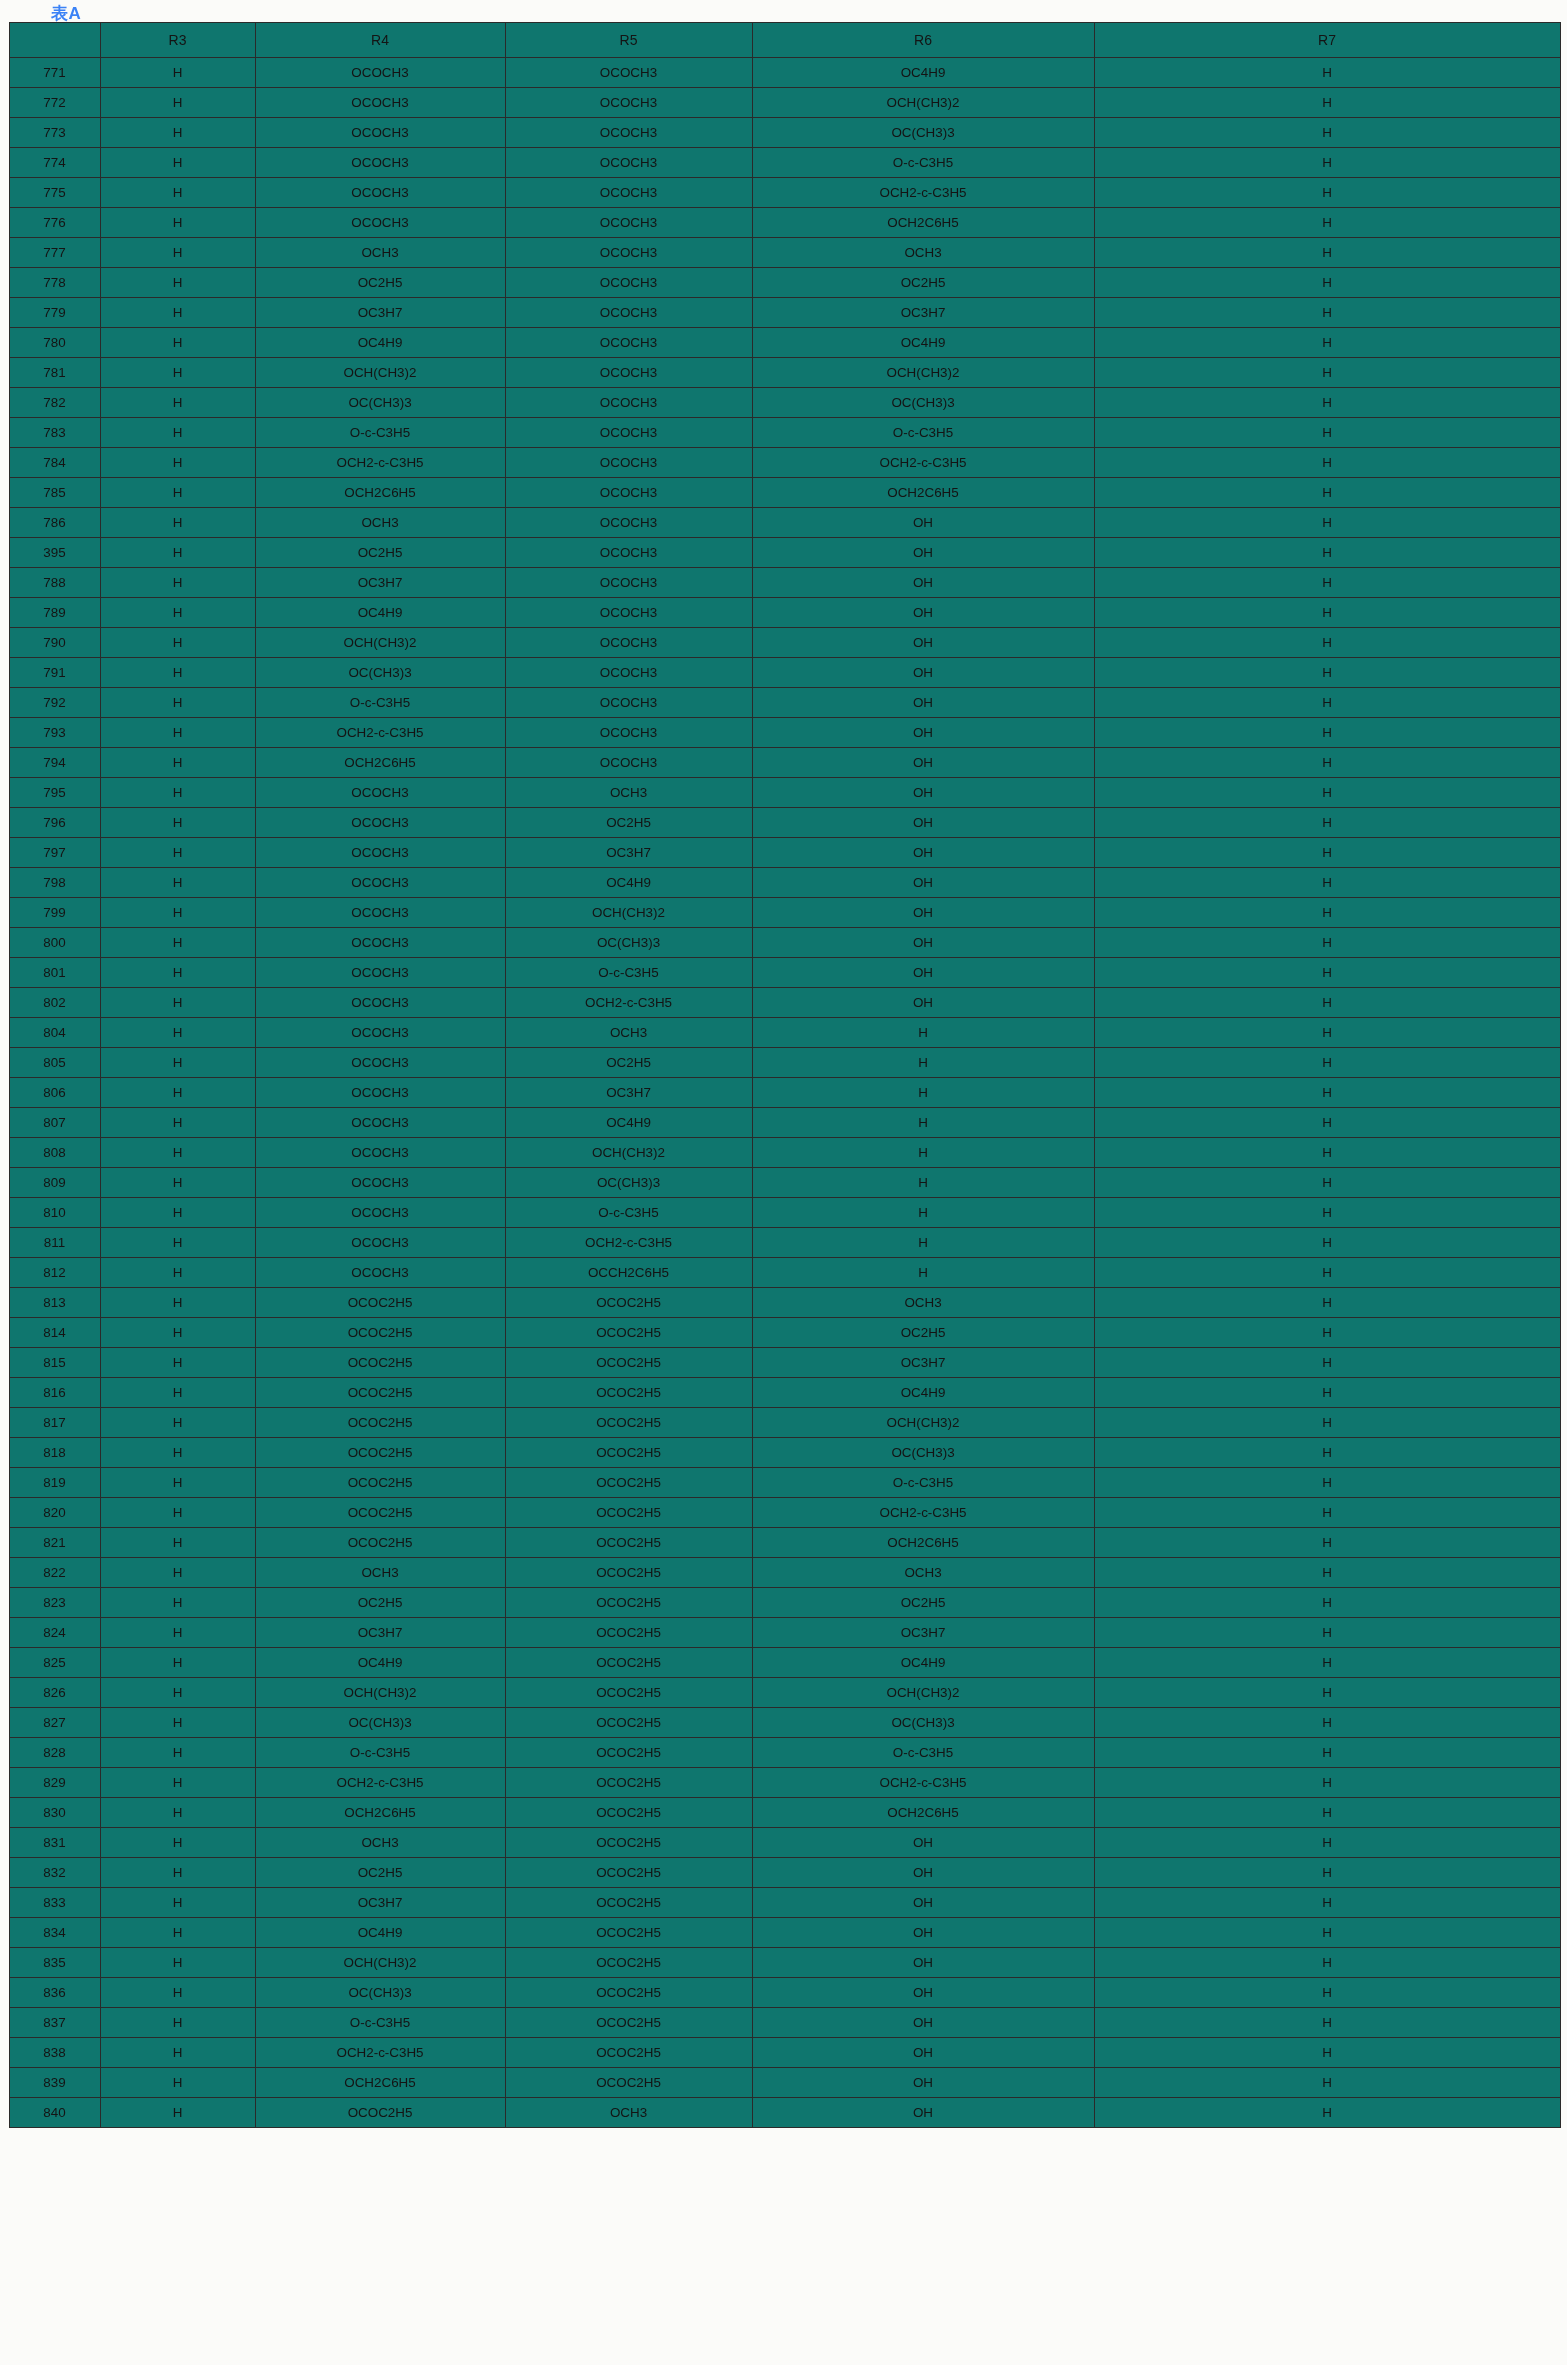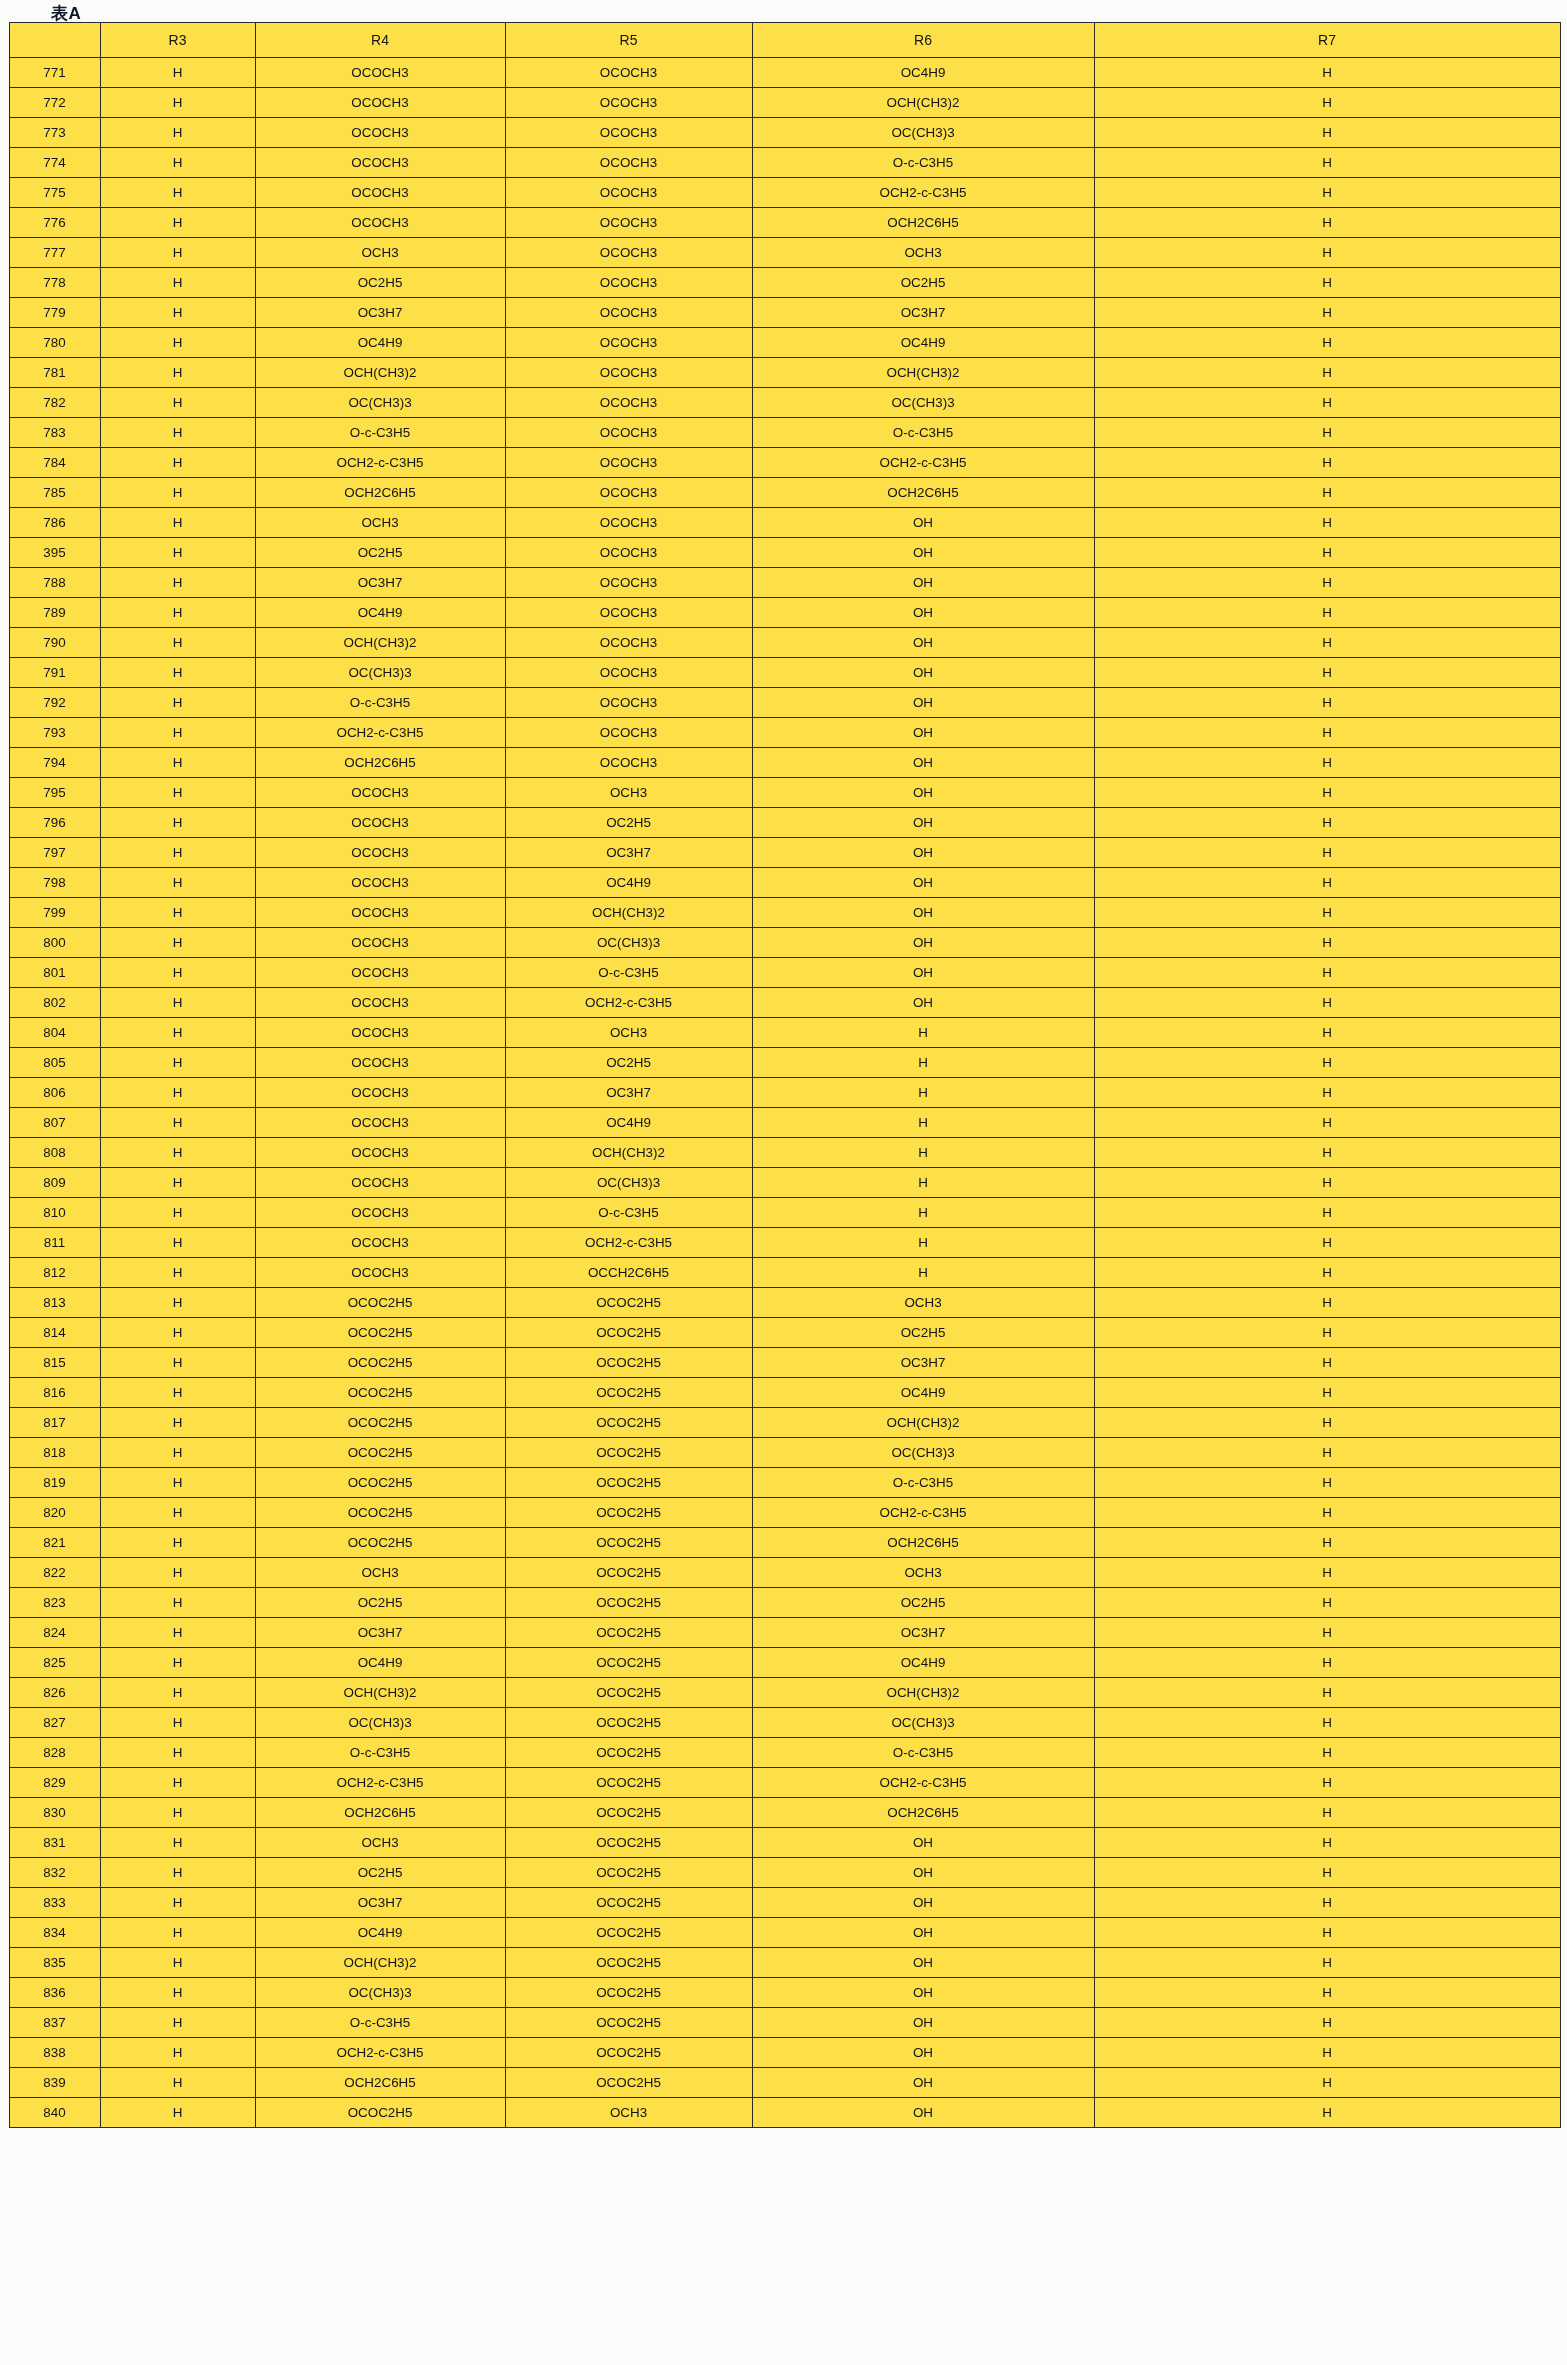--- a/index.html
+++ b/index.html
@@ -14,30 +14,30 @@
     color: #141414;
     position: relative;
   }
   .page-title {
     position: absolute;
     left: 51px;
     top: 2.4px;
     font-size: 17px;
     font-weight: bold;
     letter-spacing: 0.6px;
-    color: #0f172a;
+    color: #3b82f6;
   }
   table.data-table {
     position: absolute;
     left: 8.5px;
     top: 22px;
     width: 1551px;
     border-collapse: collapse;
     table-layout: fixed;
-    background: #fde047;
+    background: #0f766e;
     border: 1.8px solid #1a1a1a;
   }
   .data-table th, .data-table td {
     border: 1.2px solid #2a2a2a;
     font-size: 13.4px;
     font-weight: normal;
     text-align: center;
     vertical-align: middle;
     padding: 0;
     overflow: hidden;

